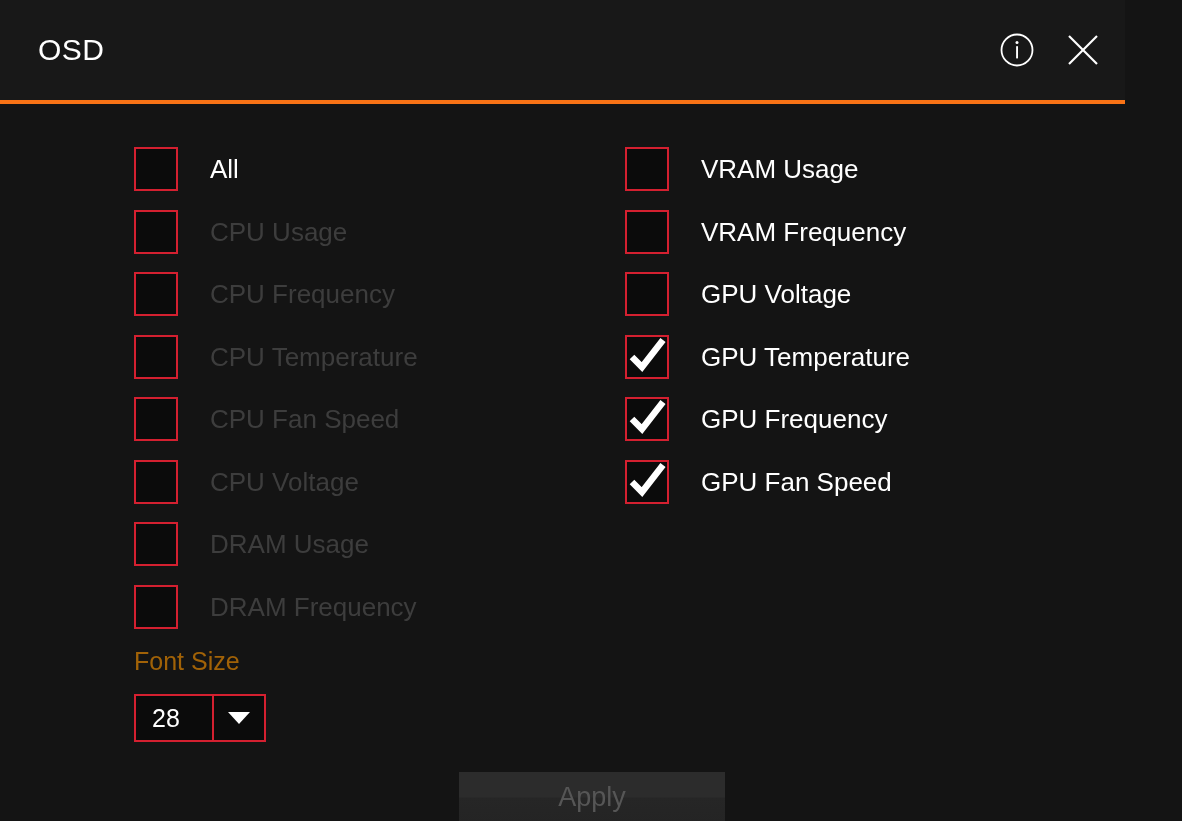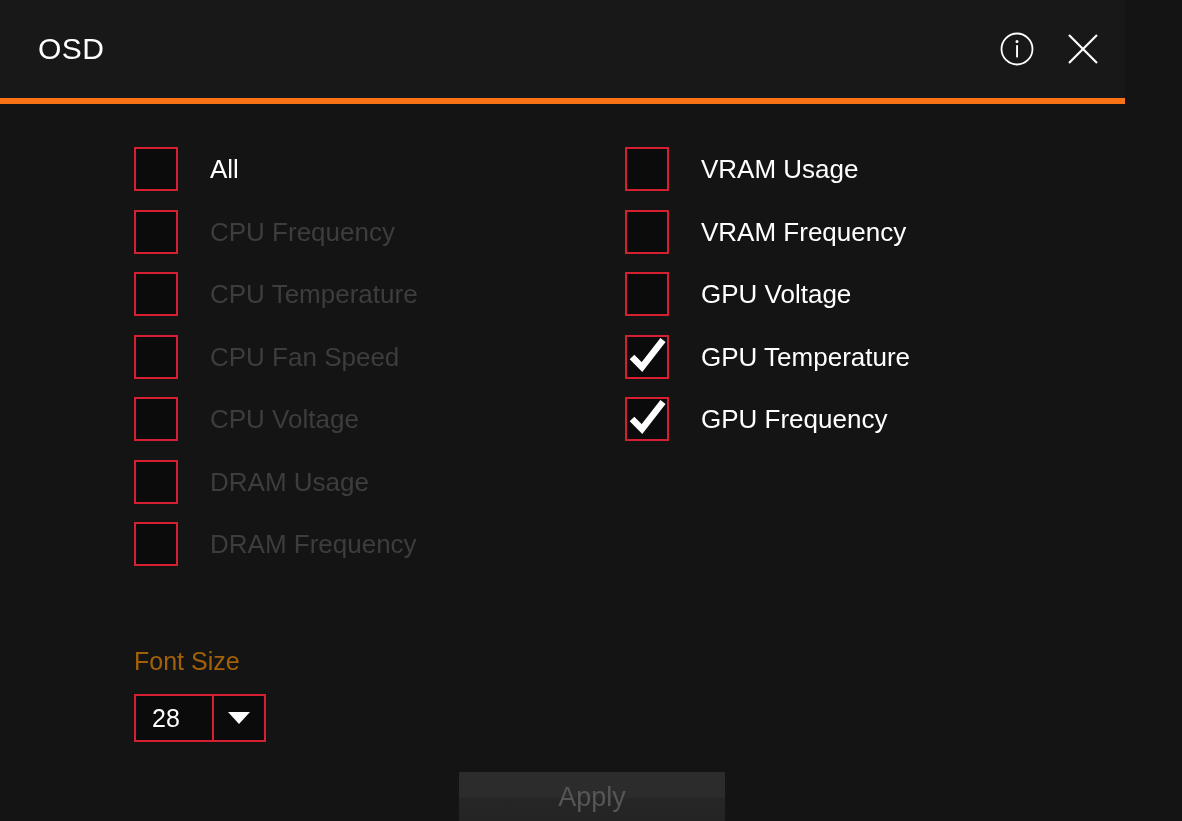--- a/index.html
+++ b/index.html
@@ -20,21 +20,21 @@
     overflow: hidden;
   }
 
   
   .titlebar {
     position: absolute;
     left: 0; top: 0;
     width: 1125px;
     height: 104px;
     background: #181818;
-    border-bottom: 6px solid #f97316;
+    border-bottom: 4px solid #f97316;
     box-sizing: border-box;
   }
   .title-text {
     position: absolute;
     left: 38px;
     top: 50%;
     transform: translateY(-50%);
     color: #ffffff;
     font-size: 30px;
     letter-spacing: 0.5px;
@@ -204,20 +204,24 @@
 
   <div class="content">
 
     <div class="col col-left" id="left-column">
         <div class="check-row">
           <div class="checkbox"></div>
           <div class="row-label">All</div>
         </div>
         <div class="check-row disabled">
           <div class="checkbox"></div>
+          <div class="row-label">CPU Usage</div>
+        </div>
+        <div class="check-row disabled">
+          <div class="checkbox"></div>
           <div class="row-label">CPU Frequency</div>
         </div>
         <div class="check-row disabled">
           <div class="checkbox"></div>
           <div class="row-label">CPU Temperature</div>
         </div>
         <div class="check-row disabled">
           <div class="checkbox"></div>
           <div class="row-label">CPU Fan Speed</div>
         </div>
@@ -256,20 +260,28 @@
           <div class="row-label">GPU Temperature</div>
         </div>
         <div class="check-row">
           <div class="checkbox">
             <svg viewBox="0 0 40 40">
               <path d="M5 20 L15 30 L36 3" fill="none" stroke="#ffffff" stroke-width="6.5" stroke-linecap="butt" stroke-linejoin="miter"></path>
             </svg>
           </div>
           <div class="row-label">GPU Frequency</div>
         </div>
+        <div class="check-row">
+          <div class="checkbox">
+            <svg viewBox="0 0 40 40">
+              <path d="M5 20 L15 30 L36 3" fill="none" stroke="#ffffff" stroke-width="6.5" stroke-linecap="butt" stroke-linejoin="miter"></path>
+            </svg>
+          </div>
+          <div class="row-label">GPU Fan Speed</div>
+        </div>
       </div>
 
     <div class="fontsize-block">
       <div class="fontsize-label">Font Size</div>
       <div class="combo">
         <div class="combo-value">28</div>
         <div class="combo-arrow">
           <span class="tri"></span>
         </div>
       </div>

